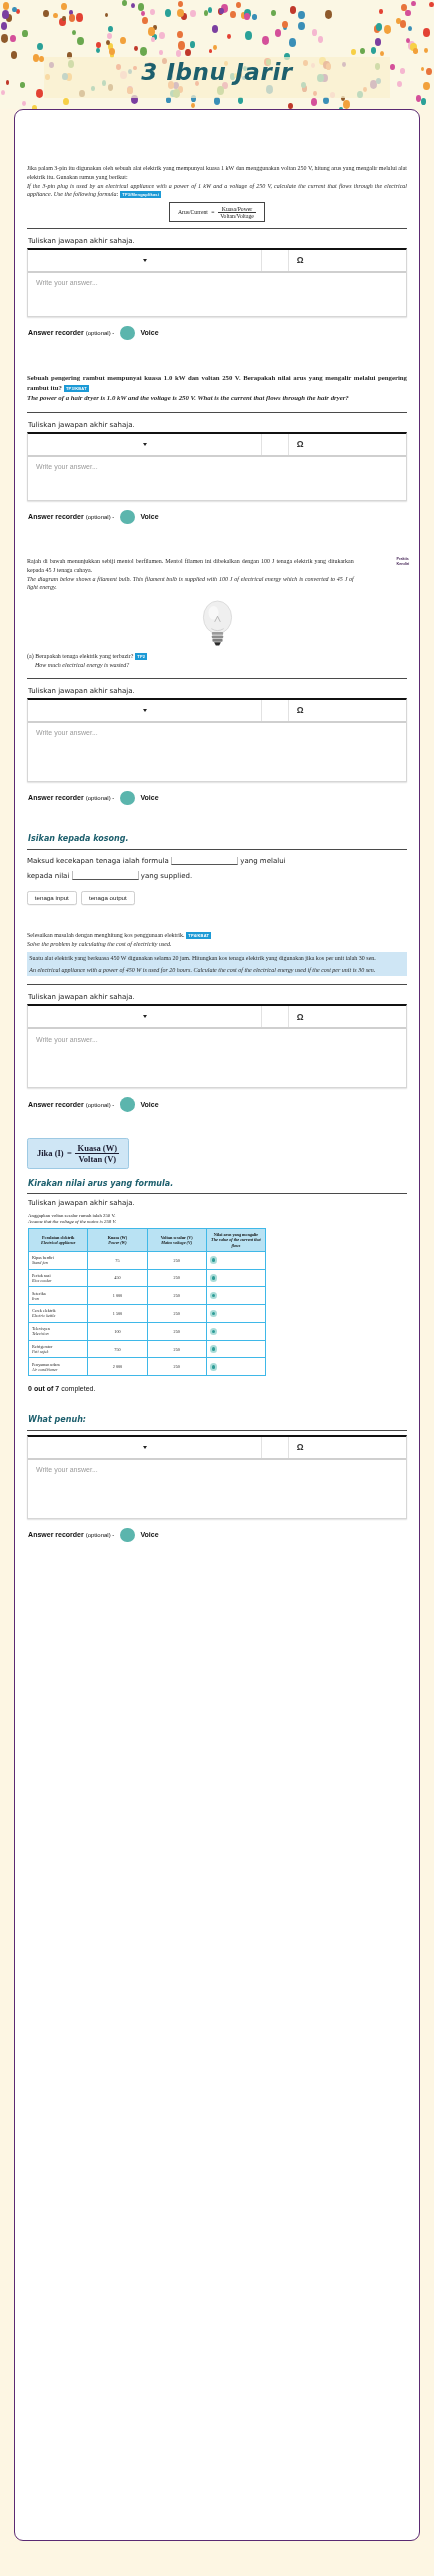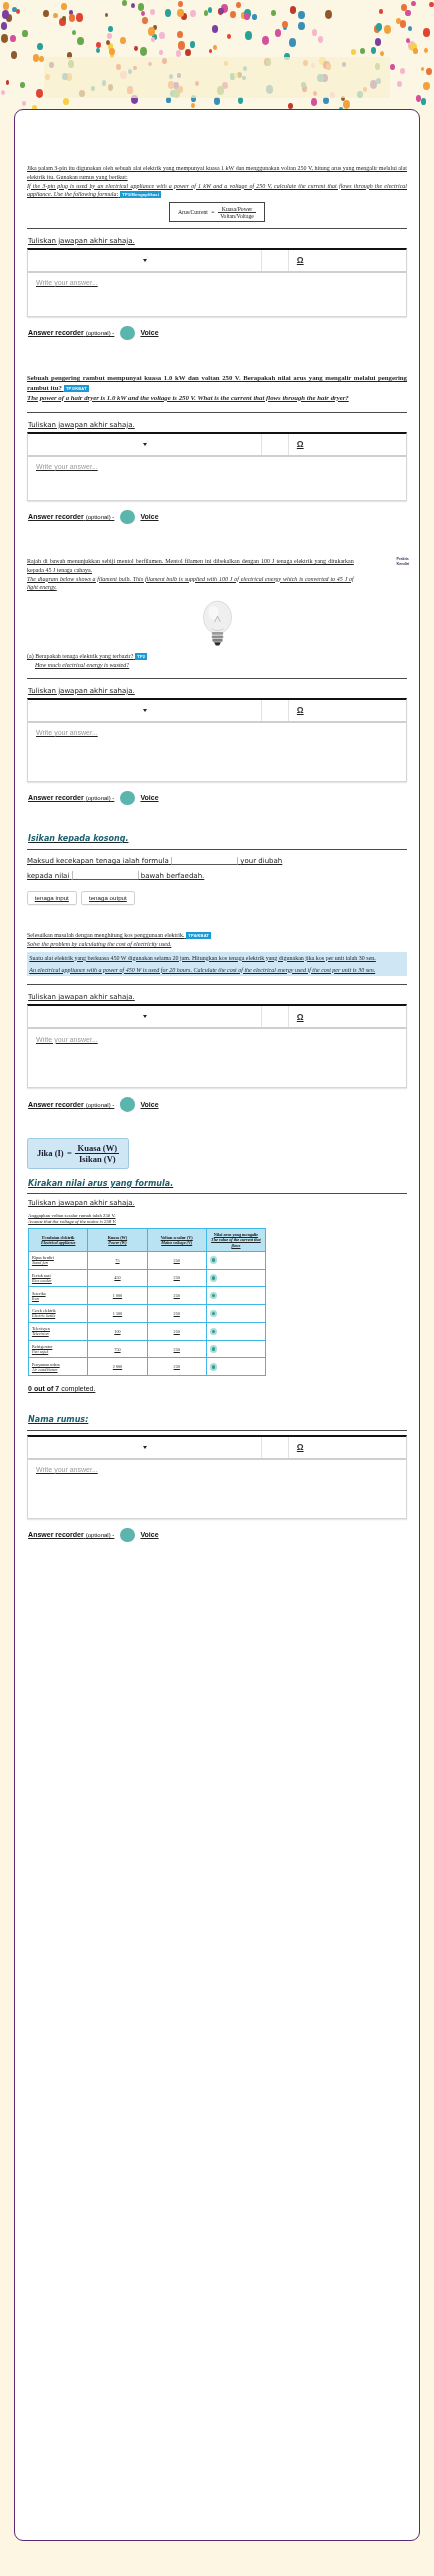--- a/index.html
+++ b/index.html
@@ -42,21 +42,21 @@
   .sheet-wrap {
     position: relative;
     margin: 0 13.6px 0 13.6px;
     background: #ffffff;
     border: 1.7px solid #5b2a72;
     border-radius: 9px;
     padding: 10.2px 12.4px 17px 12.4px;
     min-height: 2432px;
   }
 
-  .q-block { margin-top: 5.7px; text-decoration: underline; }
+  .q-block { margin-top: 5.7px; }
 
   .passage {
     font-family: "Liberation Serif", serif;
     font-size: 6px;
     line-height: 1.45;
     color: #2b2b2b;
     text-align: justify;
   }
   .passage .en { font-style: italic; }
   .passage.serif-bold { font-weight: 600; }
@@ -454,20 +454,21 @@
         <div class="dot" style="width: 4.3px; height: 5.4px; left: 234px; top: 73px; background: rgb(247, 208, 70);"></div>
         <div class="dot" style="width: 4.3px; height: 5.4px; left: 106px; top: 40px; background: rgb(142, 90, 43);"></div>
         <div class="dot" style="width: 5.8px; height: 7.3px; left: 61px; top: 2.8px; background: rgb(242, 161, 59);"></div>
         <div class="dot" style="width: 4.5px; height: 5.6px; left: 413px; top: 48px; background: rgb(242, 161, 59);"></div>
         <div class="dot" style="width: 5.3px; height: 6.6px; left: 312px; top: 29px; background: rgb(245, 183, 208);"></div>
         <div class="dot" style="width: 5.3px; height: 6.6px; left: 421px; top: 98px; background: rgb(42, 161, 152);"></div>
         <div class="dot" style="width: 6.2px; height: 7.8px; left: 290px; top: 6.4px; background: rgb(192, 57, 43);"></div>
         <div class="dot" style="width: 6px; height: 7.6px; left: 311px; top: 98px; background: rgb(212, 80, 154);"></div>
       </div>
     <div class="hero-band"></div>
+    <div class="hero-title">3 Ibnu Jarir</div>
   </div>
 
   <div class="sheet-wrap">
 
     <div class="q-block" style="margin-top:44px;">
       <div class="passage">
         <span>Jika palam 3-pin itu digunakan oleh sebuah alat elektrik yang mempunyai kuasa 1 kW dan menggunakan voltan 250 V, hitung arus yang mengalir melalui alat elektrik itu. Gunakan rumus yang berikut:</span><br>
         <span class="en">If the 3-pin plug is used by an electrical appliance with a power of 1 kW and a voltage of 250 V, calculate the current that flows through the electrical appliance. Use the following formula:</span>
         <span class="tag">TP3/Mengaplikasi</span>
       </div>
@@ -593,24 +594,24 @@
         <span class="rec-voice">Voice</span>
       </div>
     </div>
 
     <div class="q-block" style="margin-top:29px;">
       <div class="handwrite">Isikan kepada kosong.</div>
       <div class="rule-above"></div>
       <div class="fill-text">
         <span>Maksud kecekapan tenaga ialah formula</span>
         <span class="blank"></span>
-        <span>your diubah</span><br>
+        <span>yang melalui</span><br>
         <span>kepada nilai</span>
         <span class="blank"></span>
-        <span>bawah berfaedah.</span>
+        <span>yang supplied.</span>
       </div>
       <div class="chips">
         <span class="chip">tenaga input</span>
         <span class="chip">tenaga output</span>
       </div>
     </div>
 
     <div class="q-block" style="margin-top:26px;">
       <div class="passage">
         <span>Selesaikan masalah dengan menghitung kos penggunaan elektrik.</span>
@@ -646,21 +647,21 @@
       </div>
     </div>
 
     <div class="q-block" style="margin-top:26px;">
       <div class="banner">
         <span class="formula-row" style="display:inline-flex;">
           <span>Jika (I)</span>
           <span>=</span>
           <span class="frac">
             <span class="num">Kuasa (W)</span>
-            <span class="den">Isikan (V)</span>
+            <span class="den">Voltan (V)</span>
           </span>
         </span>
       </div>
 
       <div class="handwrite">Kirakan nilai arus yang formula.</div>
       <div class="rule-above"></div>
       <div class="prompt" style="margin-top:4.5px;">Tuliskan jawapan akhir sahaja.</div>
 
       <div class="tbl-note">
         <div>Anggapkan voltan sesalur rumah ialah 250 V.</div>
@@ -734,21 +735,21 @@
           </tbody>
       </table>
 
       <div class="progress">
         <b>0 out of 7</b>
         <span>completed.</span>
       </div>
     </div>
 
     <div class="q-block" style="margin-top:22.6px;">
-      <div class="handwrite">Nama rumus:</div>
+      <div class="handwrite">What penuh:</div>
       <div class="rule-above"></div>
 
       <div class="editor" style="margin-top:4.5px;">
         <div class="editor-toolbar">
           <div class="tb-cell tb-style">
             <span class="caret"></span>
           </div>
           <div class="tb-cell tb-gap"></div>
           <div class="tb-cell tb-omega">Ω</div>
         </div>

